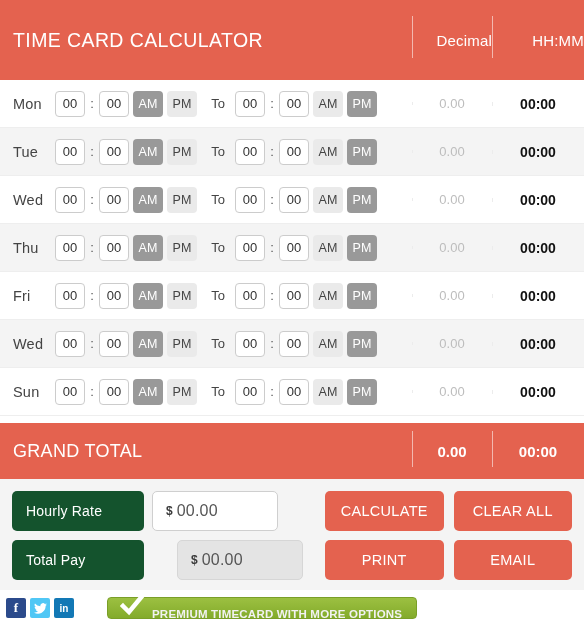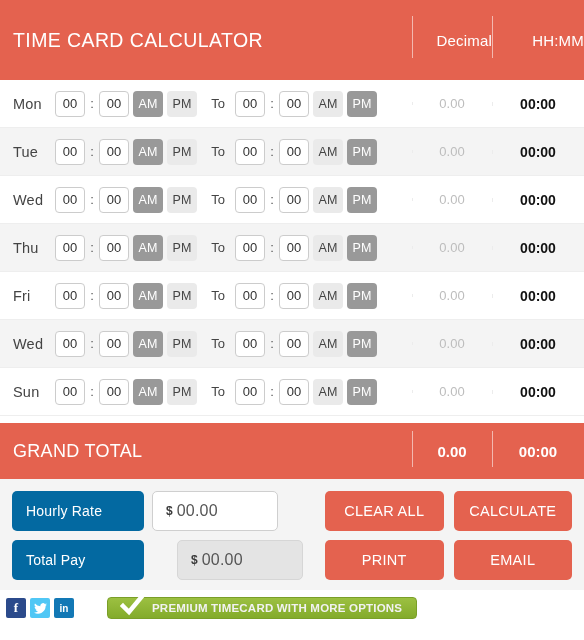--- a/index.html
+++ b/index.html
@@ -204,21 +204,21 @@
   .field-row {
     display: flex;
     align-items: center;
     margin-bottom: 9px;
   }
   .field-row:last-child { margin-bottom: 0; gap: 25px; }
 
   .field-tag {
     width: 132px;
     height: 40px;
-    background: #0369a1;
+    background: #14532d;
     border-radius: 5px;
     color: #ffffff;
     font-size: 14px;
     line-height: 40px;
     padding-left: 14px;
     flex: 0 0 auto;
     letter-spacing: 0.2px;
   }
 
   .field-input {
@@ -292,21 +292,21 @@
   .social-btn.li { background: #1278b5; font-size: 10px; font-weight: bold; }
 
   .premium {
     position: relative;
     margin-left: 33px;
     height: 22px;
     background: #8db533;
     background: linear-gradient(#9cc041, #83ab2b);
     border-radius: 4px;
     border: 1px solid #7a9f28;
-    padding: 0 14px 0 44px;
+    padding: 6px 14px 0 44px;
     color: #f2f2f2;
     font-size: 11.5px;
     font-weight: bold;
     line-height: 21px;
     letter-spacing: 0.2px;
     white-space: nowrap;
     cursor: pointer;
     flex: 0 0 auto;
   }
   .check-icon {
@@ -503,22 +503,22 @@
         <div class="field-input readonly">
           <span class="dollar">$</span>
           <span class="amount">00.00</span>
         </div>
       </div>
 
     </div>
 
     <div class="controls-right">
       <div class="btn-grid">
+        <button class="btn">CALCULATE</button>
         <button class="btn">CLEAR ALL</button>
-        <button class="btn">CALCULATE</button>
         <button class="btn">PRINT</button>
         <button class="btn">EMAIL</button>
       </div>
     </div>
 
   </div>
 
   <div class="footer">
     <div class="social">
       <div class="social-btn fb">

